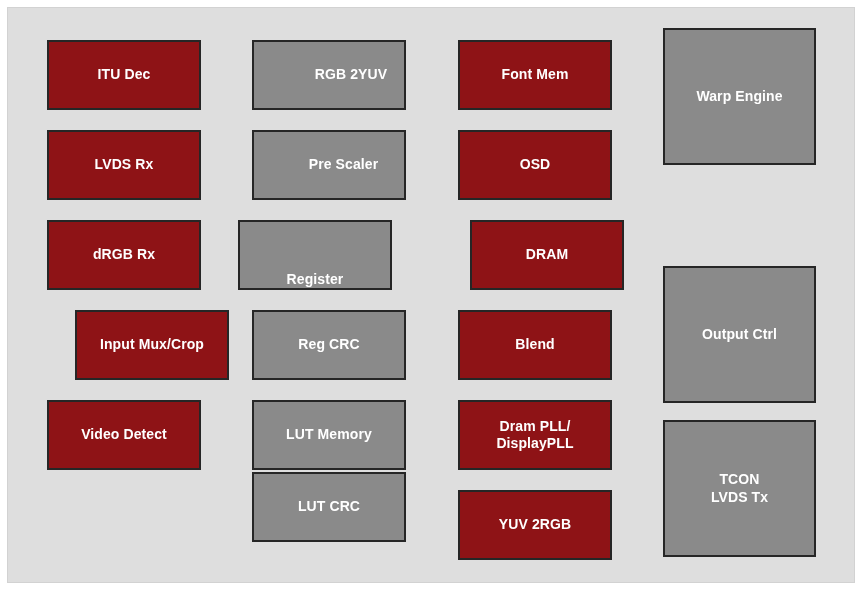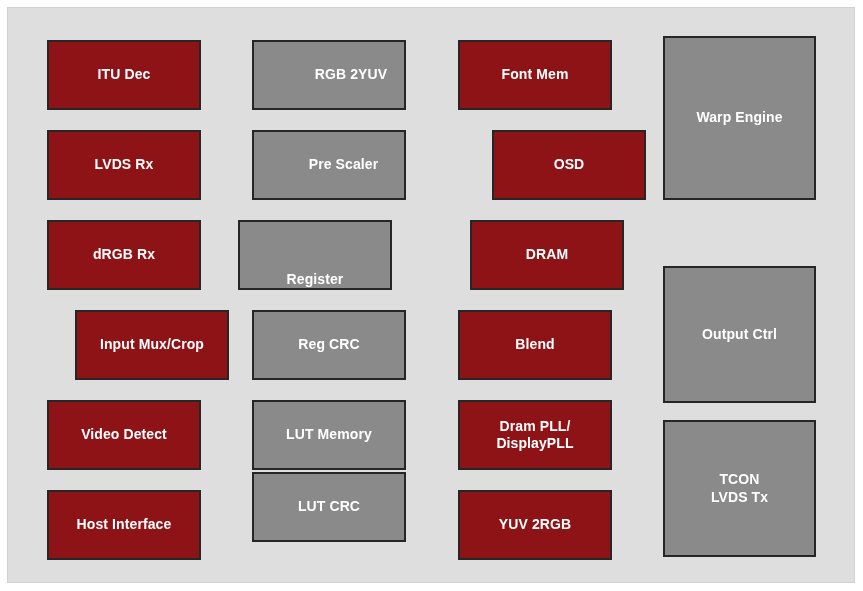--- a/index.html
+++ b/index.html
@@ -71,23 +71,20 @@
     </div>
     <div class="block red" style="left:39px; top:212px; width:154px; height:70px;">
       <span class="label">dRGB Rx</span>
     </div>
     <div class="block red" style="left:39px; top:302px; width:154px; height:70px;margin-left:28px;">
       <span class="label">Input Mux/Crop</span>
     </div>
     <div class="block red" style="left:39px; top:392px; width:154px; height:70px;">
       <span class="label">Video Detect</span>
     </div>
-    <div class="block red" style="left:39px; top:482px; width:154px; height:70px;">
-      <span class="label">Host Interface</span>
-    </div>
 
     <div class="block gray" style="left:244px; top:32px; width:154px; height:70px;padding-left:44px;">
       <span class="label">RGB 2YUV</span>
     </div>
     <div class="block gray" style="left:244px; top:122px; width:154px; height:70px;padding-left:29px;">
       <span class="label">Pre Scaler</span>
     </div>
     <div class="block gray" style="left:230px; top:212px; width:154px; height:70px;align-items:flex-end;">
       <span class="label">Register</span>
     </div>
@@ -97,38 +94,38 @@
     <div class="block gray" style="left:244px; top:392px; width:154px; height:70px;">
       <span class="label">LUT Memory</span>
     </div>
     <div class="block gray" style="left:244px; top:464px; width:154px; height:70px;">
       <span class="label">LUT CRC</span>
     </div>
 
     <div class="block red" style="left:450px; top:32px; width:154px; height:70px;">
       <span class="label">Font Mem</span>
     </div>
-    <div class="block red" style="left:450px; top:122px; width:154px; height:70px;margin-left:34px;">
+    <div class="block red" style="left:450px; top:122px; width:154px; height:70px;">
       <span class="label">OSD</span>
     </div>
     <div class="block red" style="left:450px; top:212px; width:154px; height:70px;margin-left:12px;">
       <span class="label">DRAM</span>
     </div>
     <div class="block red" style="left:450px; top:302px; width:154px; height:70px;">
       <span class="label">Blend</span>
     </div>
     <div class="block red" style="left:450px; top:392px; width:154px; height:70px;">
       <span class="label">Dram PLL/
 DisplayPLL</span>
     </div>
     <div class="block red" style="left:450px; top:482px; width:154px; height:70px;align-items:center;">
       <span class="label">YUV 2RGB</span>
     </div>
 
-    <div class="block gray" style="left:655px; top:28px; width:153px; height:164px;">
+    <div class="block gray" style="left:655px; top:20px; width:153px; height:137px;">
       <span class="label">Warp Engine</span>
     </div>
     <div class="block gray" style="left:655px; top:222px; width:153px; height:137px;margin-top:36px;">
       <span class="label">Output Ctrl</span>
     </div>
     <div class="block gray" style="left:655px; top:412px; width:153px; height:137px;">
       <span class="label">TCON
 LVDS Tx</span>
     </div>
 

